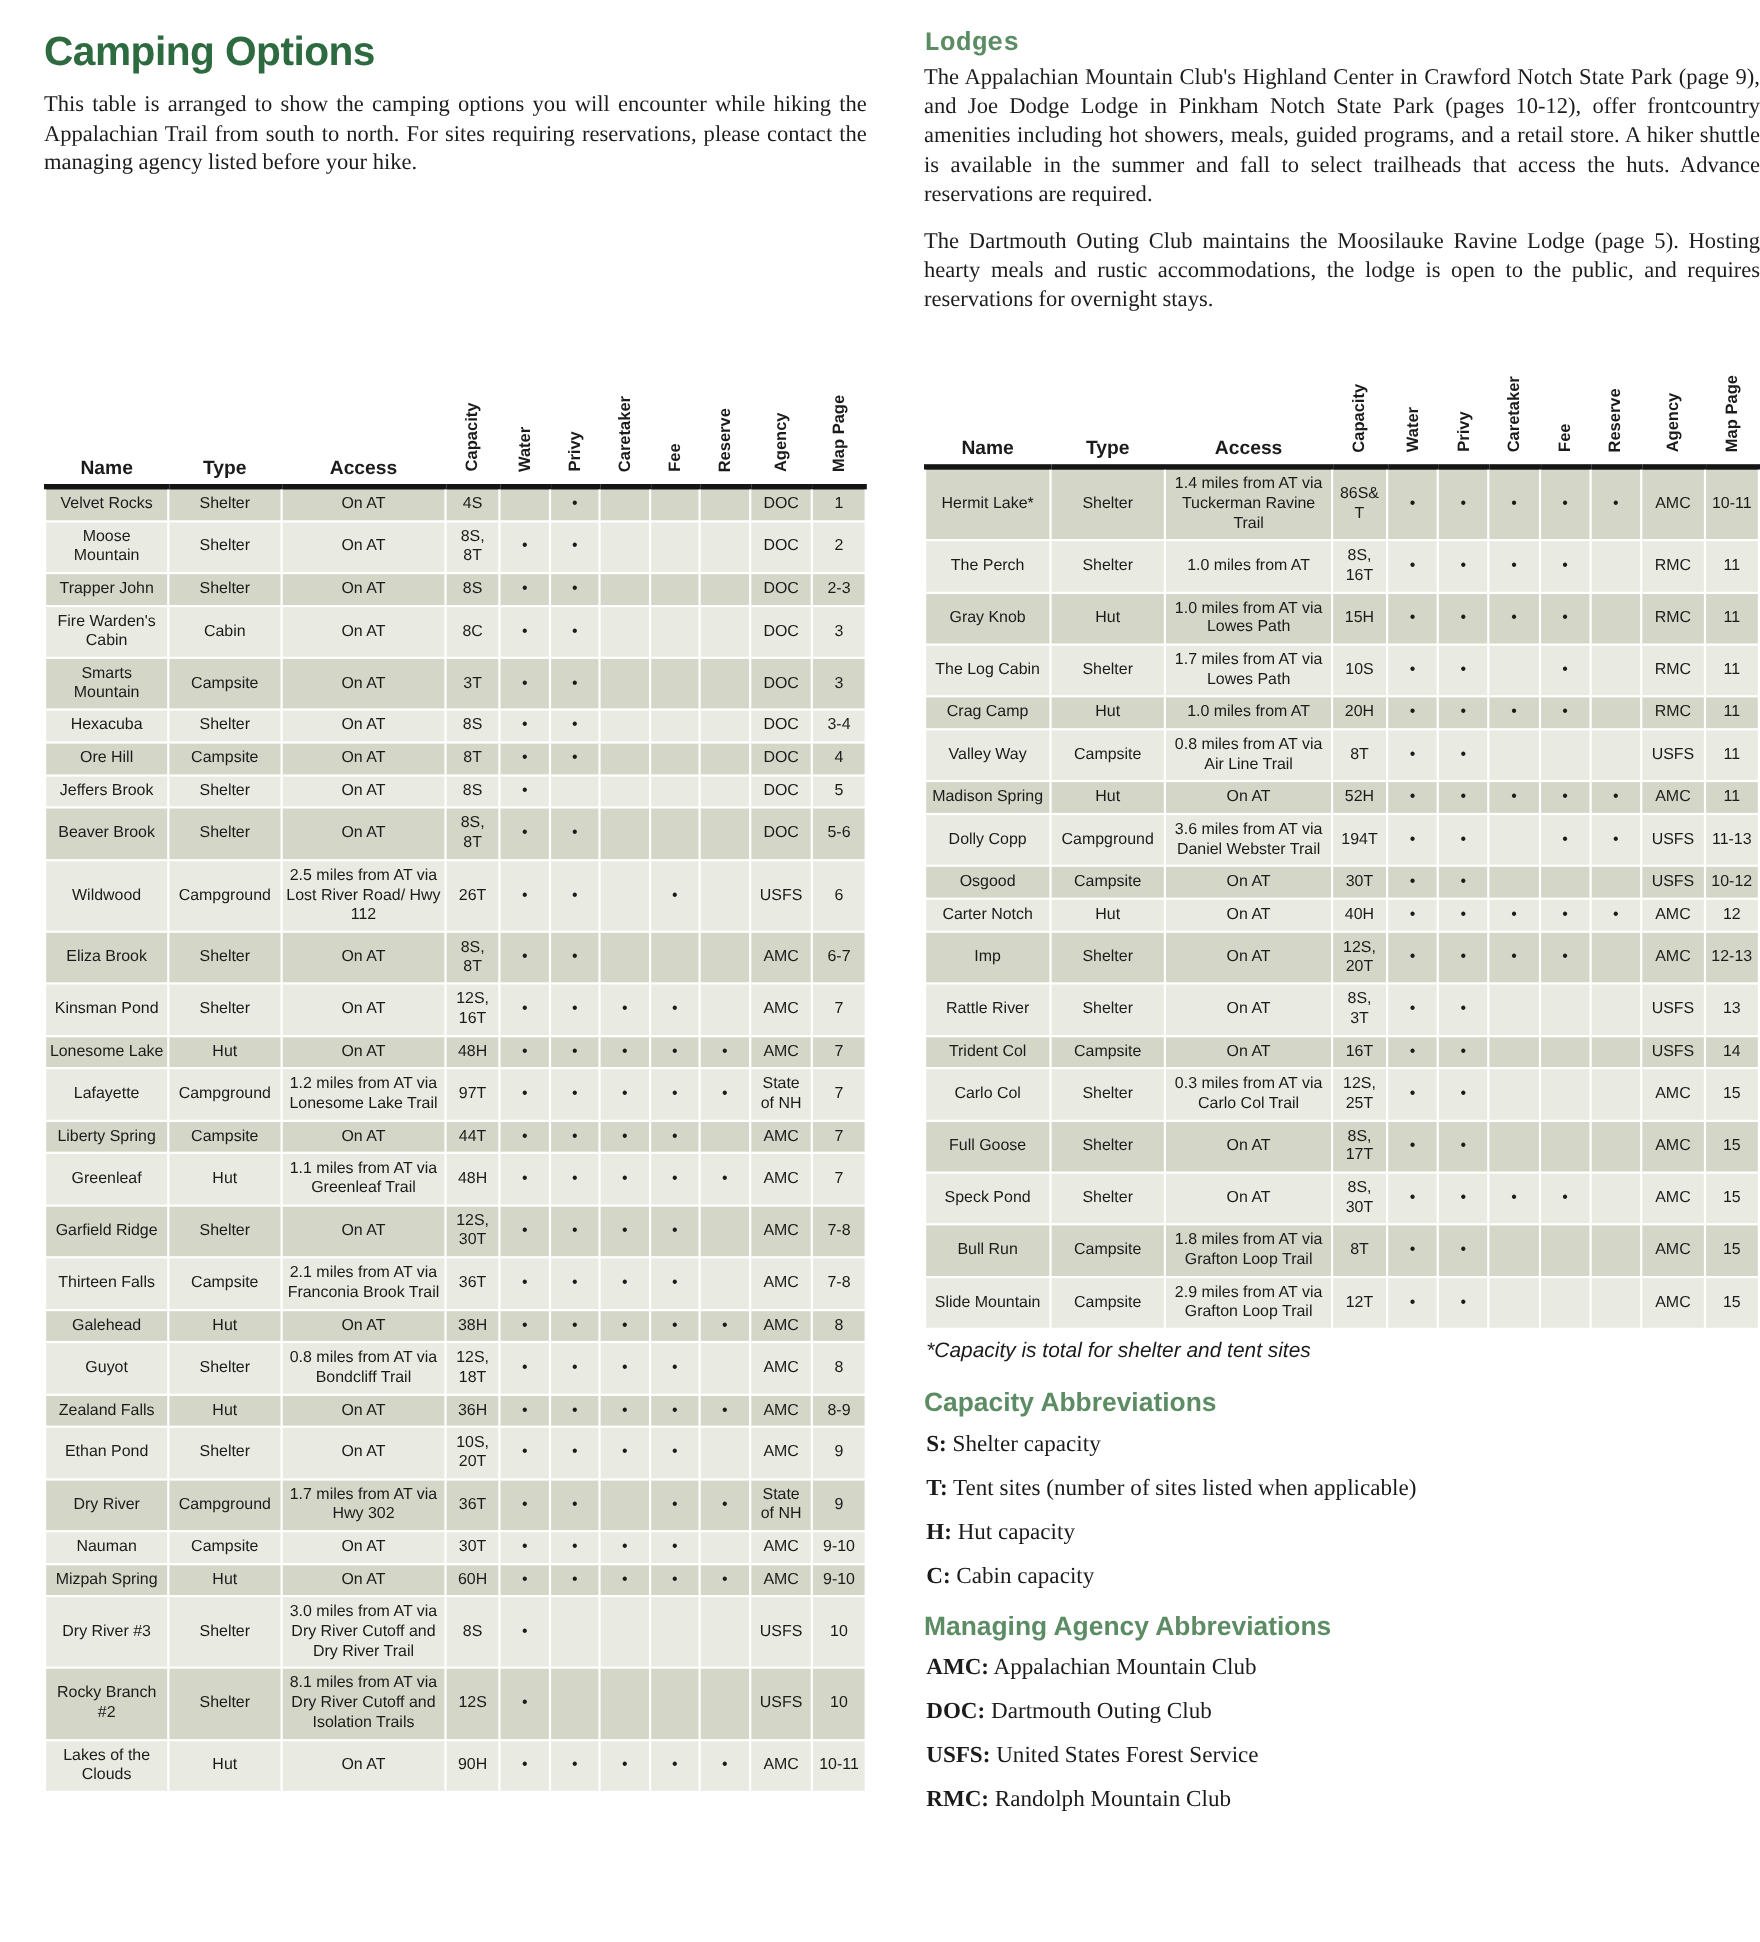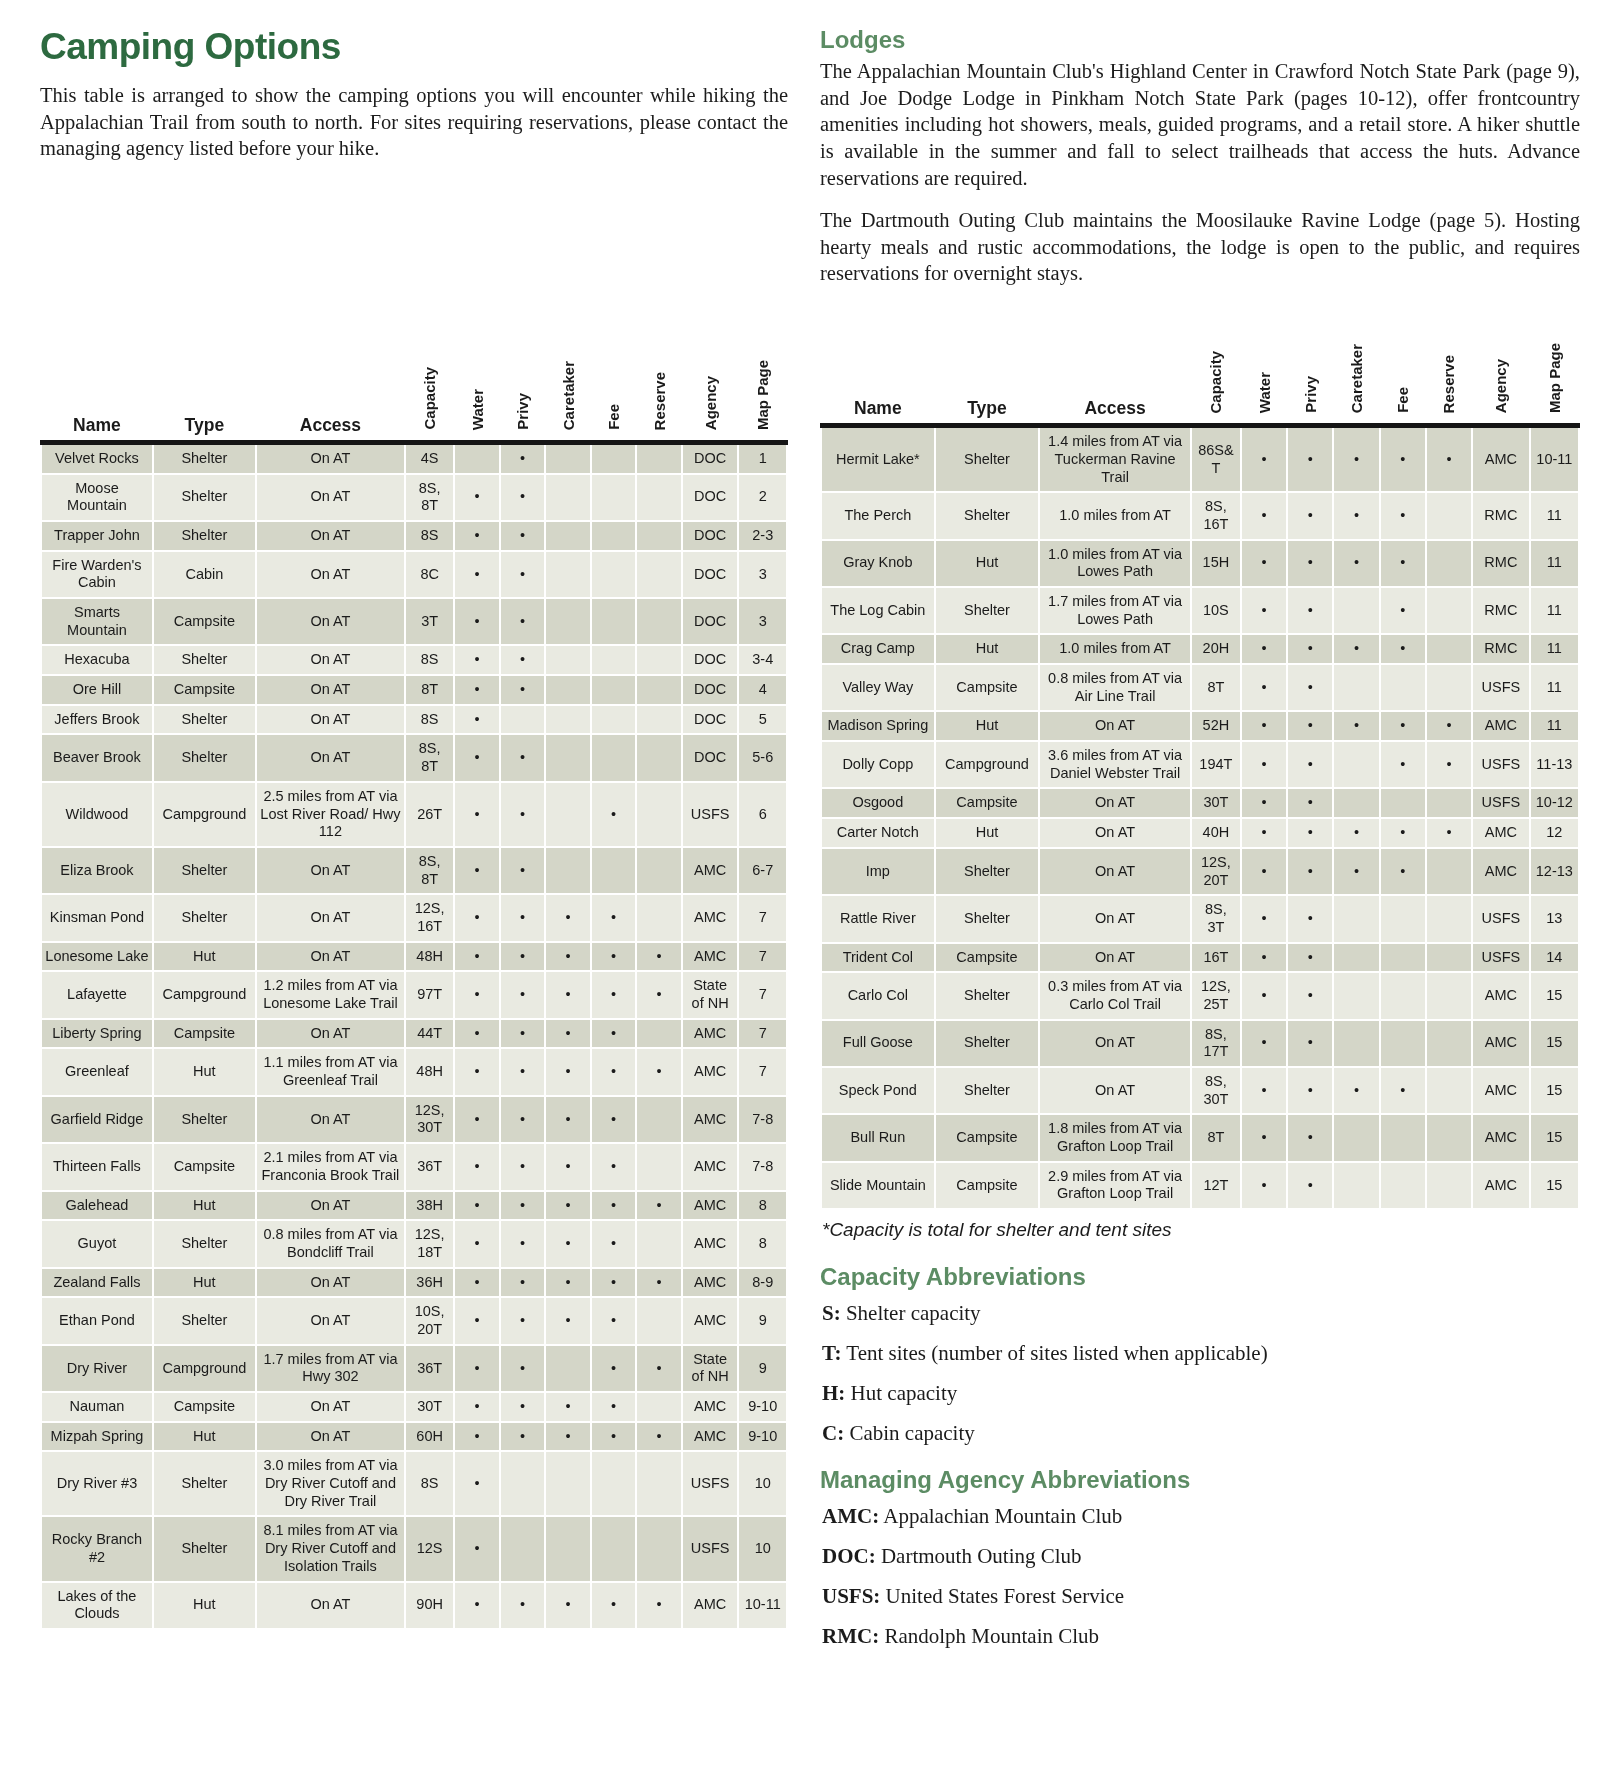--- a/index.html
+++ b/index.html
@@ -2,31 +2,32 @@
 <html><head>
 <meta charset="utf-8">
 <style>
   html,body{margin:0;padding:0;background:#ffffff;}
   body{
     width:1600px;min-height:1765px;
     font-family:"Liberation Sans",sans-serif;
     color:#1b1b1b;
     -webkit-font-smoothing:antialiased;
   }
-  .page{display:flex;padding:26px 40px 30px 40px;gap:32px;box-sizing:border-box;}
+  .page{display:flex;padding:26px 40px 30px 40px;gap:52px;box-sizing:border-box;}
   .col-left{width:748px;flex:0 0 748px;}
   .col-right{width:760px;flex:0 0 760px;}
 
   h1.doc-title{
     font-size:37px;font-weight:bold;color:#2d6a40;
     margin:0 0 14px 0;letter-spacing:-0.5px;
   }
   h2.green-head{
     font-size:24px;font-weight:bold;color:#5c8c64;
     margin:0 0 4px 0;
+    font-family:Liberation Mono, monospace;
   }
   h3.green-sub{
     font-size:24px;font-weight:bold;color:#5c8c64;
     margin:20px 0 10px 0;
   }
   p.serif{
     font-family:"Liberation Serif",serif;
     font-size:20.5px;line-height:1.3;text-align:justify;
     margin:0 0 16px 0;color:#1c1c1c;
   }

